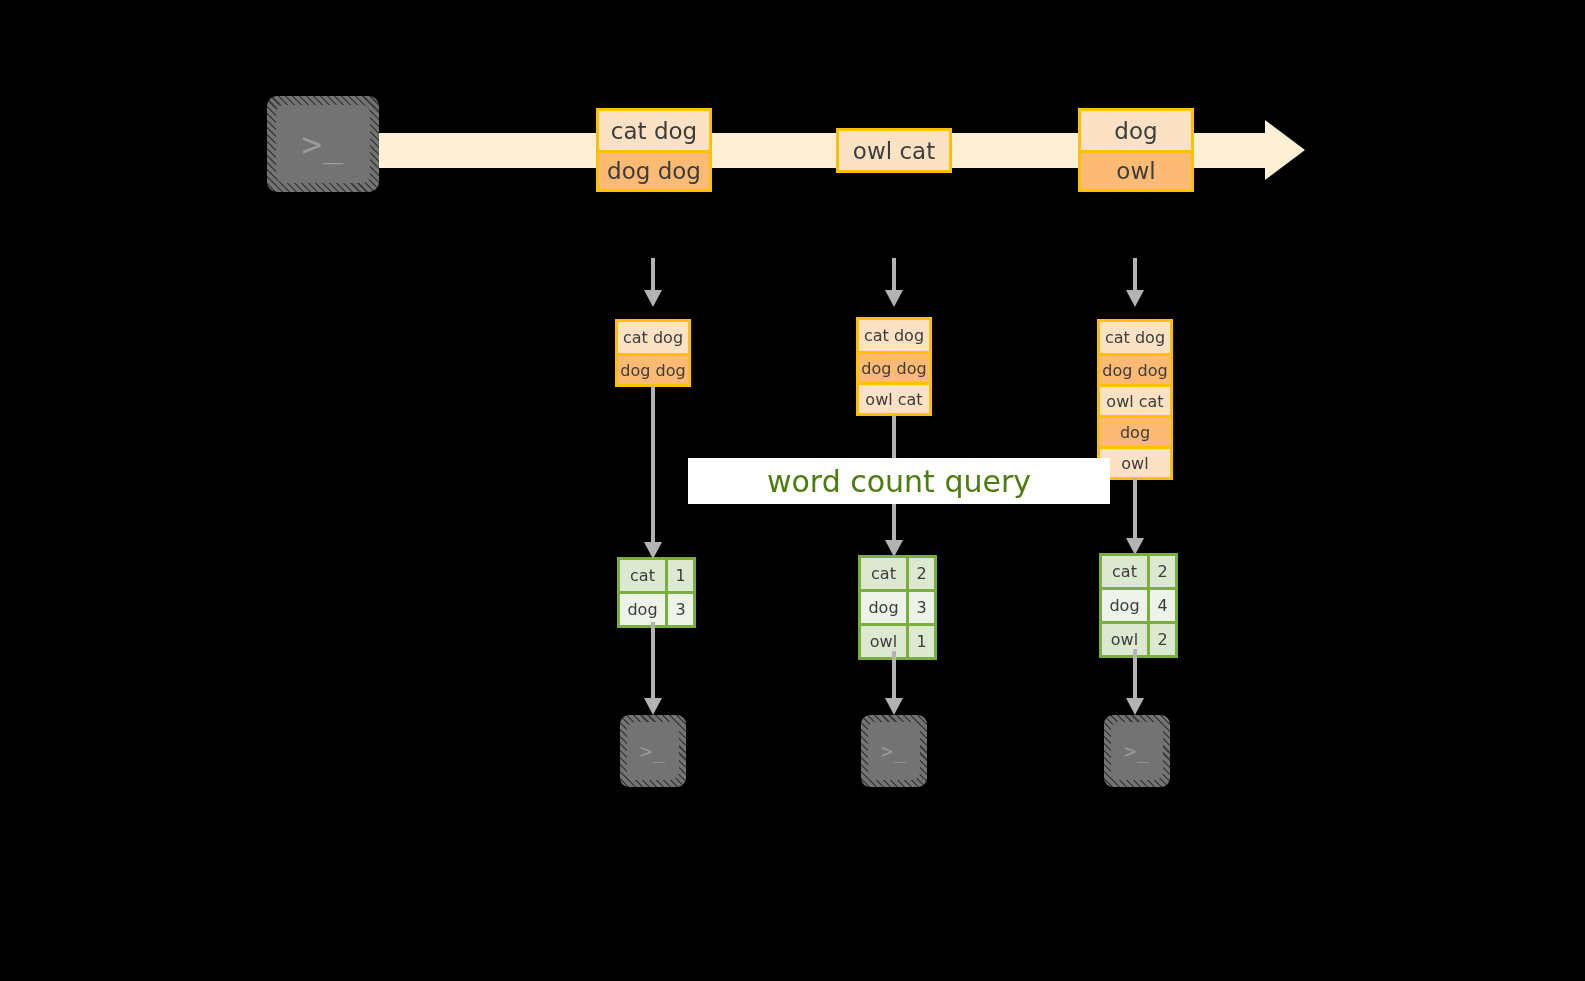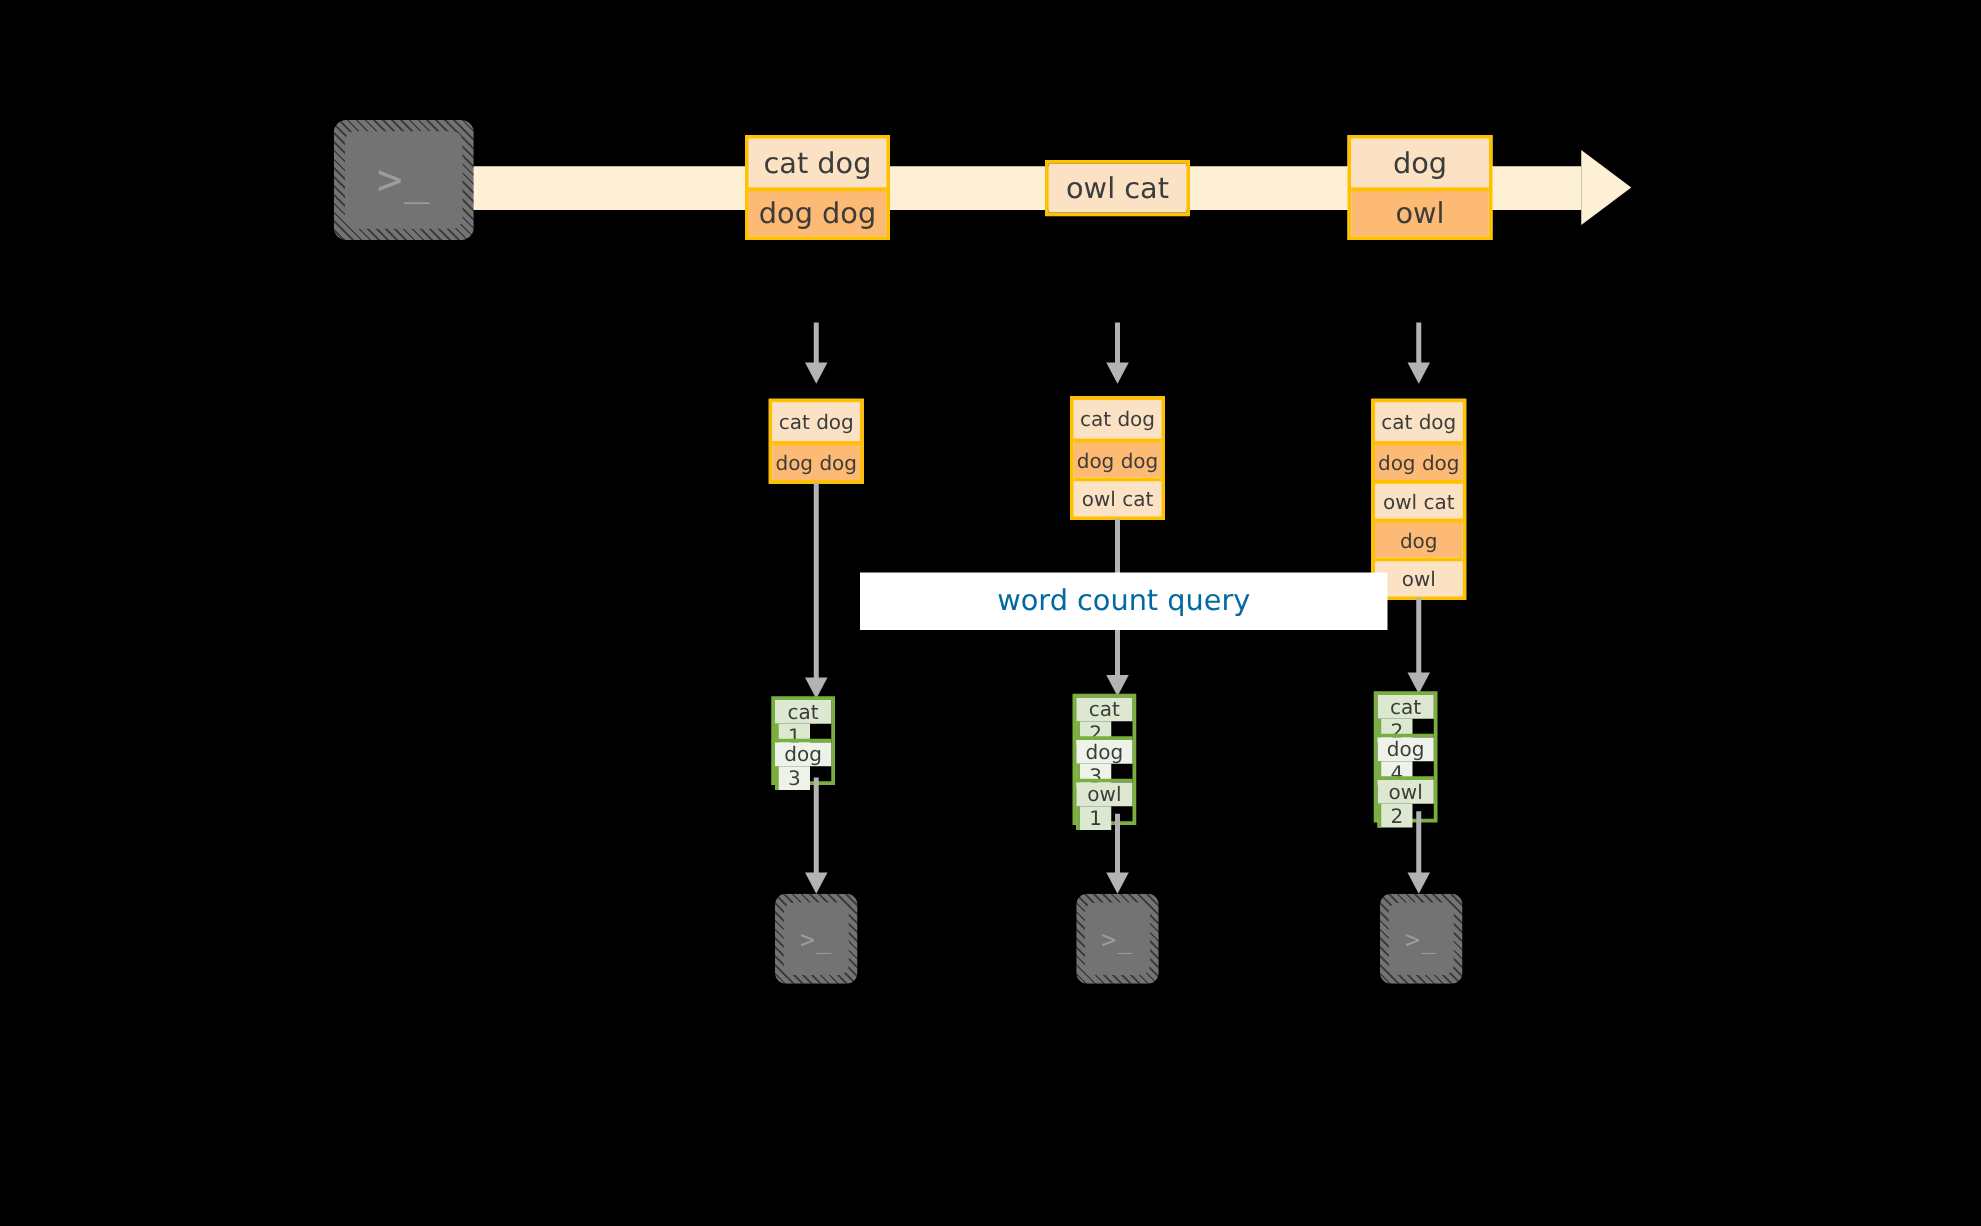--- a/index.html
+++ b/index.html
@@ -89,21 +89,20 @@
   .res {
     position: absolute;
     box-sizing: border-box;
     border: 3px solid #7aaf40;
     display: flex;
     flex-direction: column;
   }
   .res .row {
     display: flex;
     height: 31px;
-    flex-direction: column;
   }
   .res .row + .row { border-top: 3px solid #7aaf40; }
   .res .k, .res .v {
     box-sizing: border-box;
     display: flex;
     align-items: center;
     justify-content: center;
     font-size: 16px;
     color: #3c3c3c;
   }
@@ -132,22 +131,22 @@
     border-top: 17px solid #b3b3b3;
   }
 
   
   .caption {
     position: absolute;
     background: #ffffff;
     display: flex;
     align-items: center;
     justify-content: center;
-    color: #0369a1;
-    font-size: 23px;
+    color: #4d7c0f;
+    font-size: 30px;
     white-space: nowrap;
   }
 </style>
 </head>
 <body>
 
 <div id="stage">
 
   <div class="stream-band" style="left:355px; top:133px; width:910px; height:35px;"></div>
   <div class="stream-head" style="left:1265px; top:120px;"></div>

